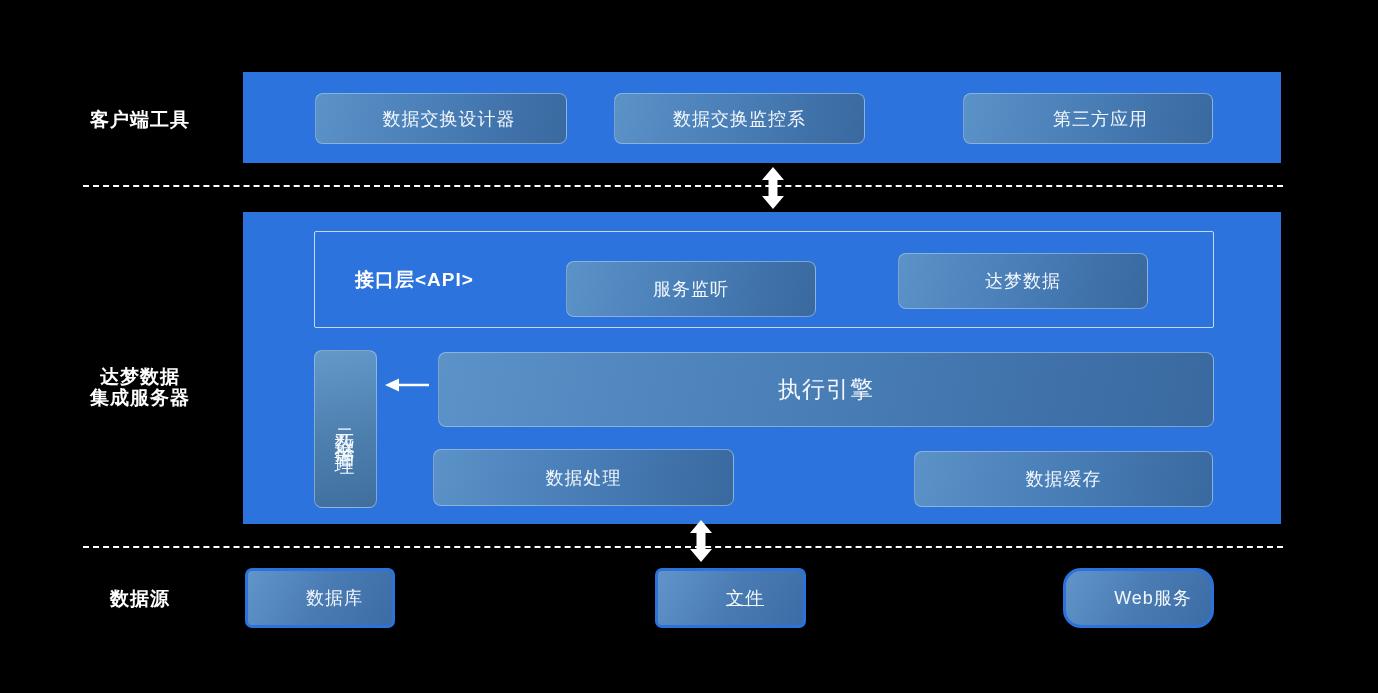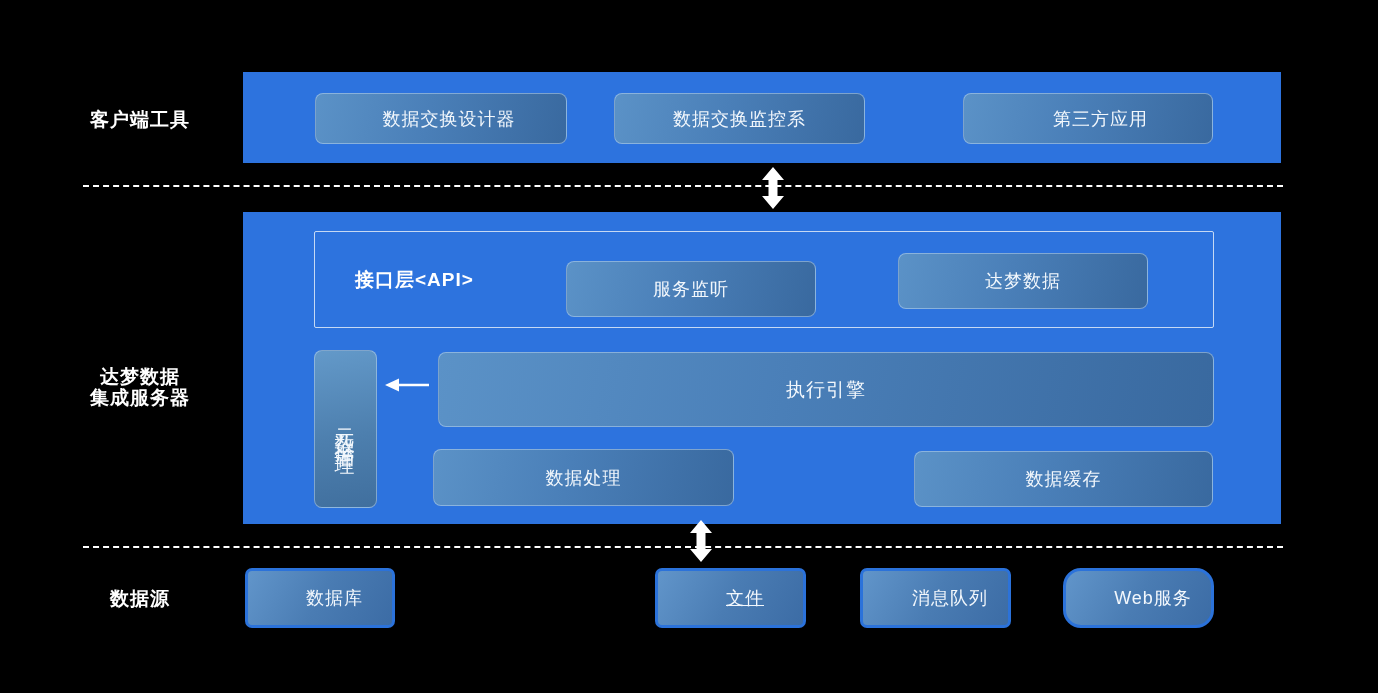--- a/index.html
+++ b/index.html
@@ -142,31 +142,30 @@
 
     <div class="meta-box" style="left:71px; top:138px; width:63px; height:158px;">
       <div class="meta-text">元数据管理</div>
     </div>
 
     <svg class="arrow-svg" style="left:141px; top:166px;" width="46" height="14" viewBox="0 0 46 14">
       <line x1="45" y1="7" x2="12" y2="7" stroke="#ffffff" stroke-width="2.5"></line>
       <path d="M1 7 L15 0.5 L15 13.5 Z" fill="#ffffff"></path>
     </svg>
 
-    <div class="btn" style="left:195px; top:140px; width:776px; height:75px; font-size:19px;">执行引擎</div>
+    <div class="btn" style="left:195px; top:140px; width:776px; height:75px; font-size:23px;">执行引擎</div>
 
     <div class="btn" style="left:671px; top:239px; width:299px; height:56px;">数据缓存</div>
     <div class="btn" style="left:190px; top:237px; width:301px; height:57px;">数据处理</div>
   </div>
 
   <div class="dash-line" style="top:546px;"></div>
   <svg class="arrow-svg" style="left:687px; top:520px;" width="28" height="42" viewBox="0 0 28 42">
     <path d="M14 0 L25 13 L18.5 13 L18.5 29 L25 29 L14 42 L3 29 L9.5 29 L9.5 13 L3 13 Z" fill="#ffffff"></path>
   </svg>
 
   <div class="side-label" style="top:588px;">数据源</div>
 
   <div class="src-btn" style="left:245px; width:150px;">数据库</div>
   <div class="src-btn" style="left:655px; width:151px;text-decoration:underline;">文件</div>
-  <div class="src-btn" style="left:860px; width:151px;">消息队列</div>
   <div class="src-btn" style="left:1063px; width:151px;border-radius:18px;">Web服务</div>
 
 </div>
 
 </body></html>

